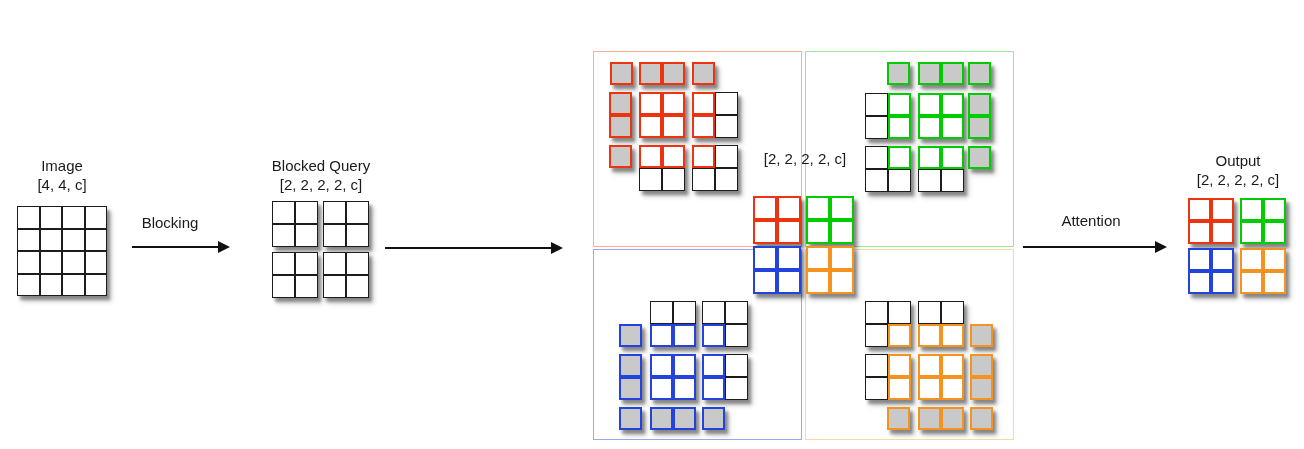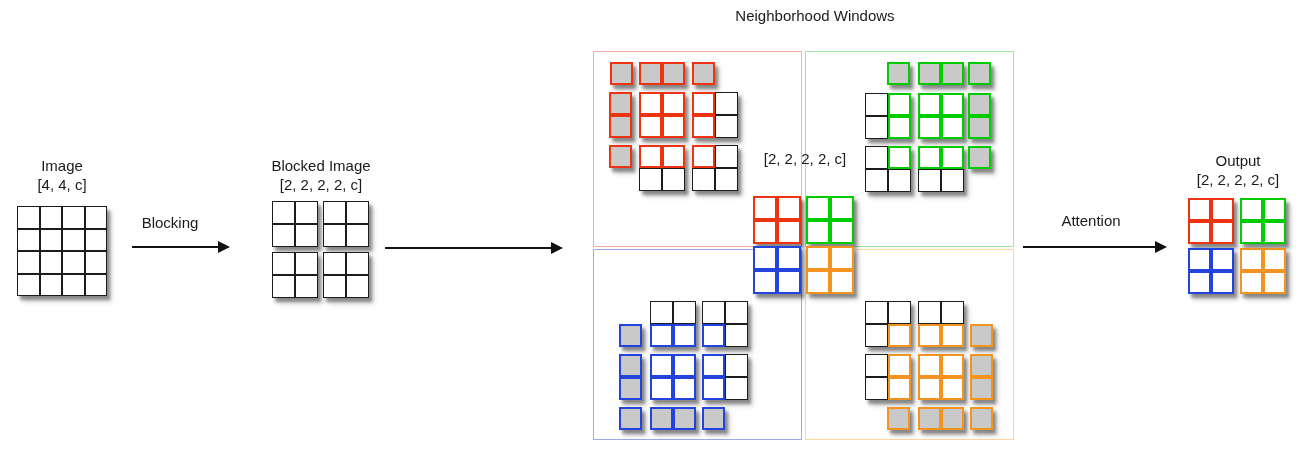--- a/index.html
+++ b/index.html
@@ -275,25 +275,24 @@
       <div class="cell" style="background: rgb(255, 255, 255); border: 2.5px solid rgb(245, 147, 32);"></div>
       <div class="cell" style="background: rgb(255, 255, 255); border: 2.5px solid rgb(245, 147, 32);"></div>
       <div class="cell" style="background: rgb(255, 255, 255); border: 2.5px solid rgb(245, 147, 32);"></div>
       <div class="cell" style="background: rgb(255, 255, 255); border: 2.5px solid rgb(245, 147, 32);"></div>
     </div>
     <div class="dlabel" style="left: -58px; width: 240px; top: 156px;">
       <div>Image</div>
       <div>[4, 4, c]</div>
     </div>
     <div class="dlabel" style="left: 201px; width: 240px; top: 156px;">
-      <div>Blocked Image</div>
+      <div>Blocked Query</div>
       <div>[2, 2, 2, 2, c]</div>
     </div>
     <div class="dlabel" style="left: 695px; width: 240px; top: 6px;">
-      <div>Neighborhood Windows</div>
     </div>
     <div class="dlabel" style="left: 685px; width: 240px; top: 149px;">
       <div>[2, 2, 2, 2, c]</div>
     </div>
     <div class="dlabel" style="left: 1118px; width: 240px; top: 151px;">
       <div>Output</div>
       <div>[2, 2, 2, 2, c]</div>
     </div>
     <div class="arrow-line" style="left: 132px; top: 246px; width: 89px;"></div>
     <div class="arrow-head" style="left: 218px; top: 241px; border-left: 12px solid rgb(17, 17, 17);"></div>

